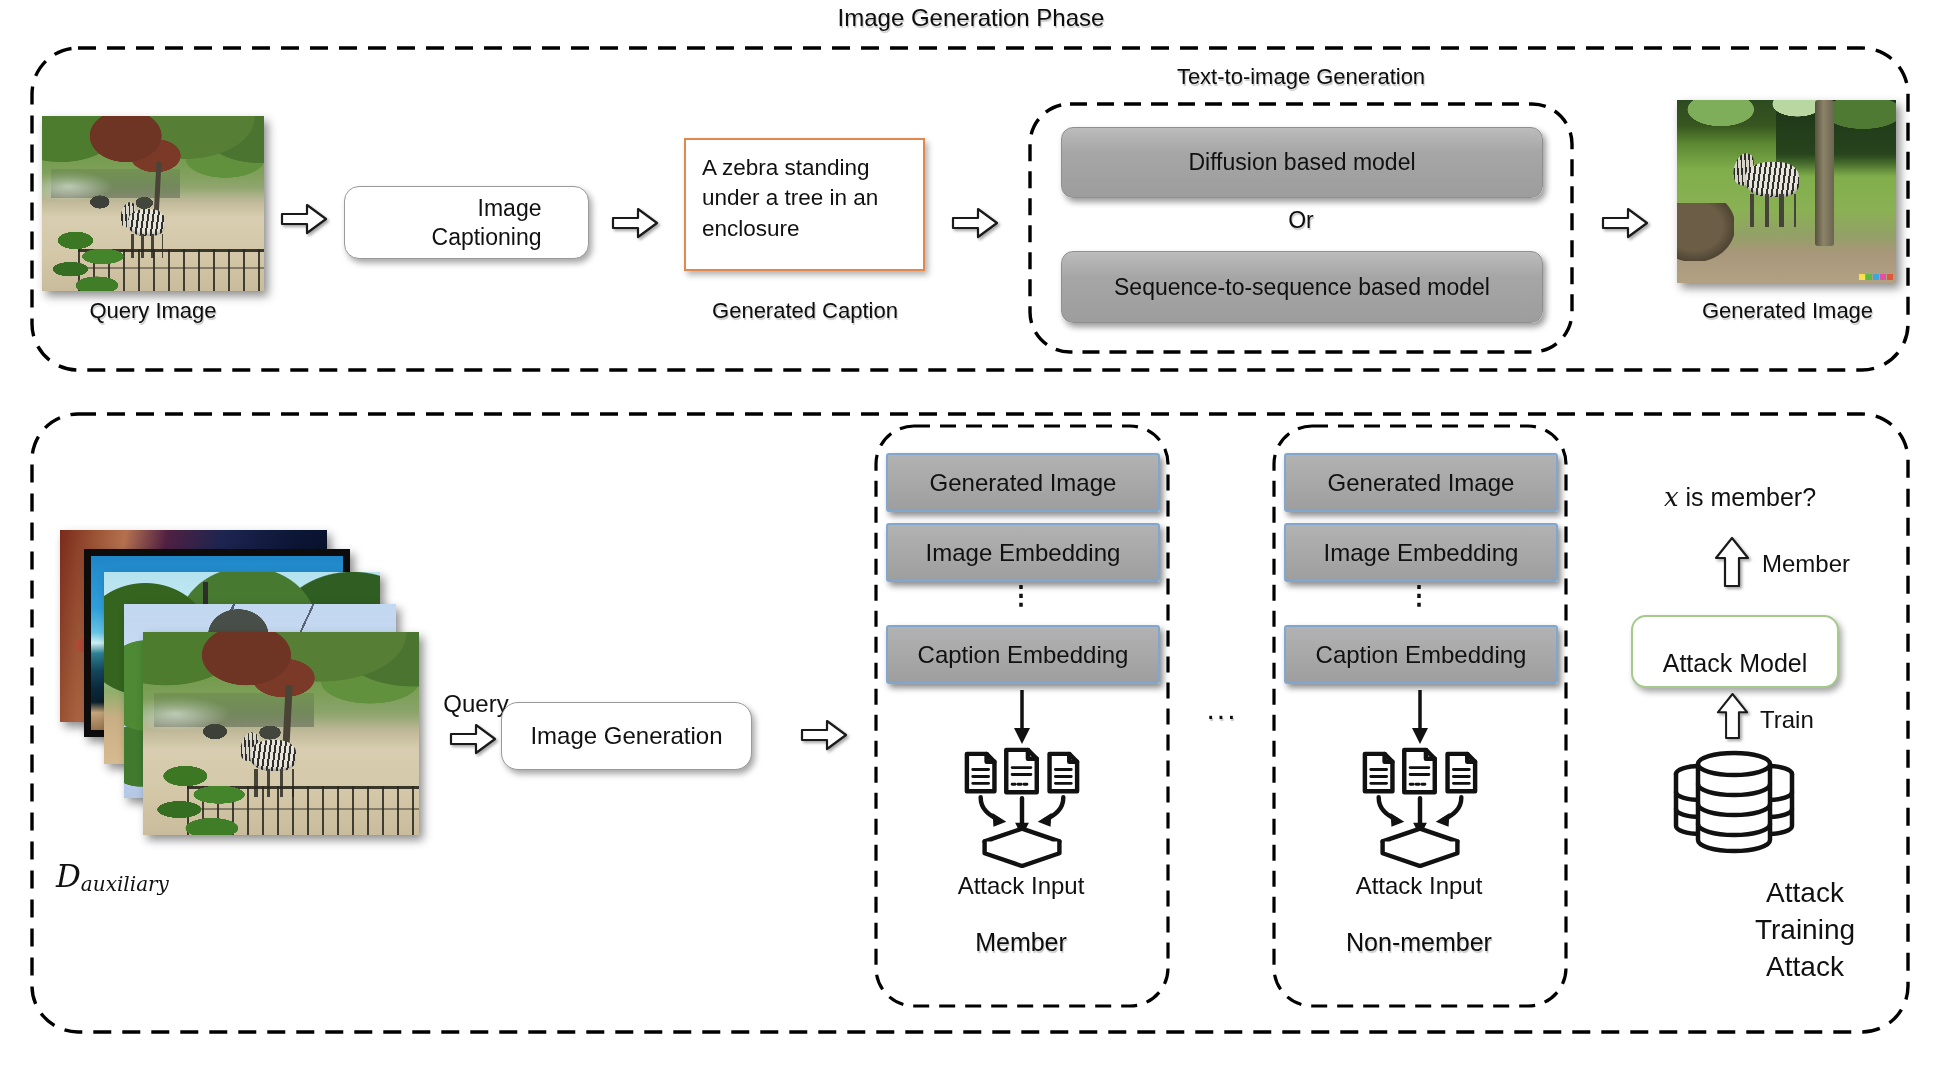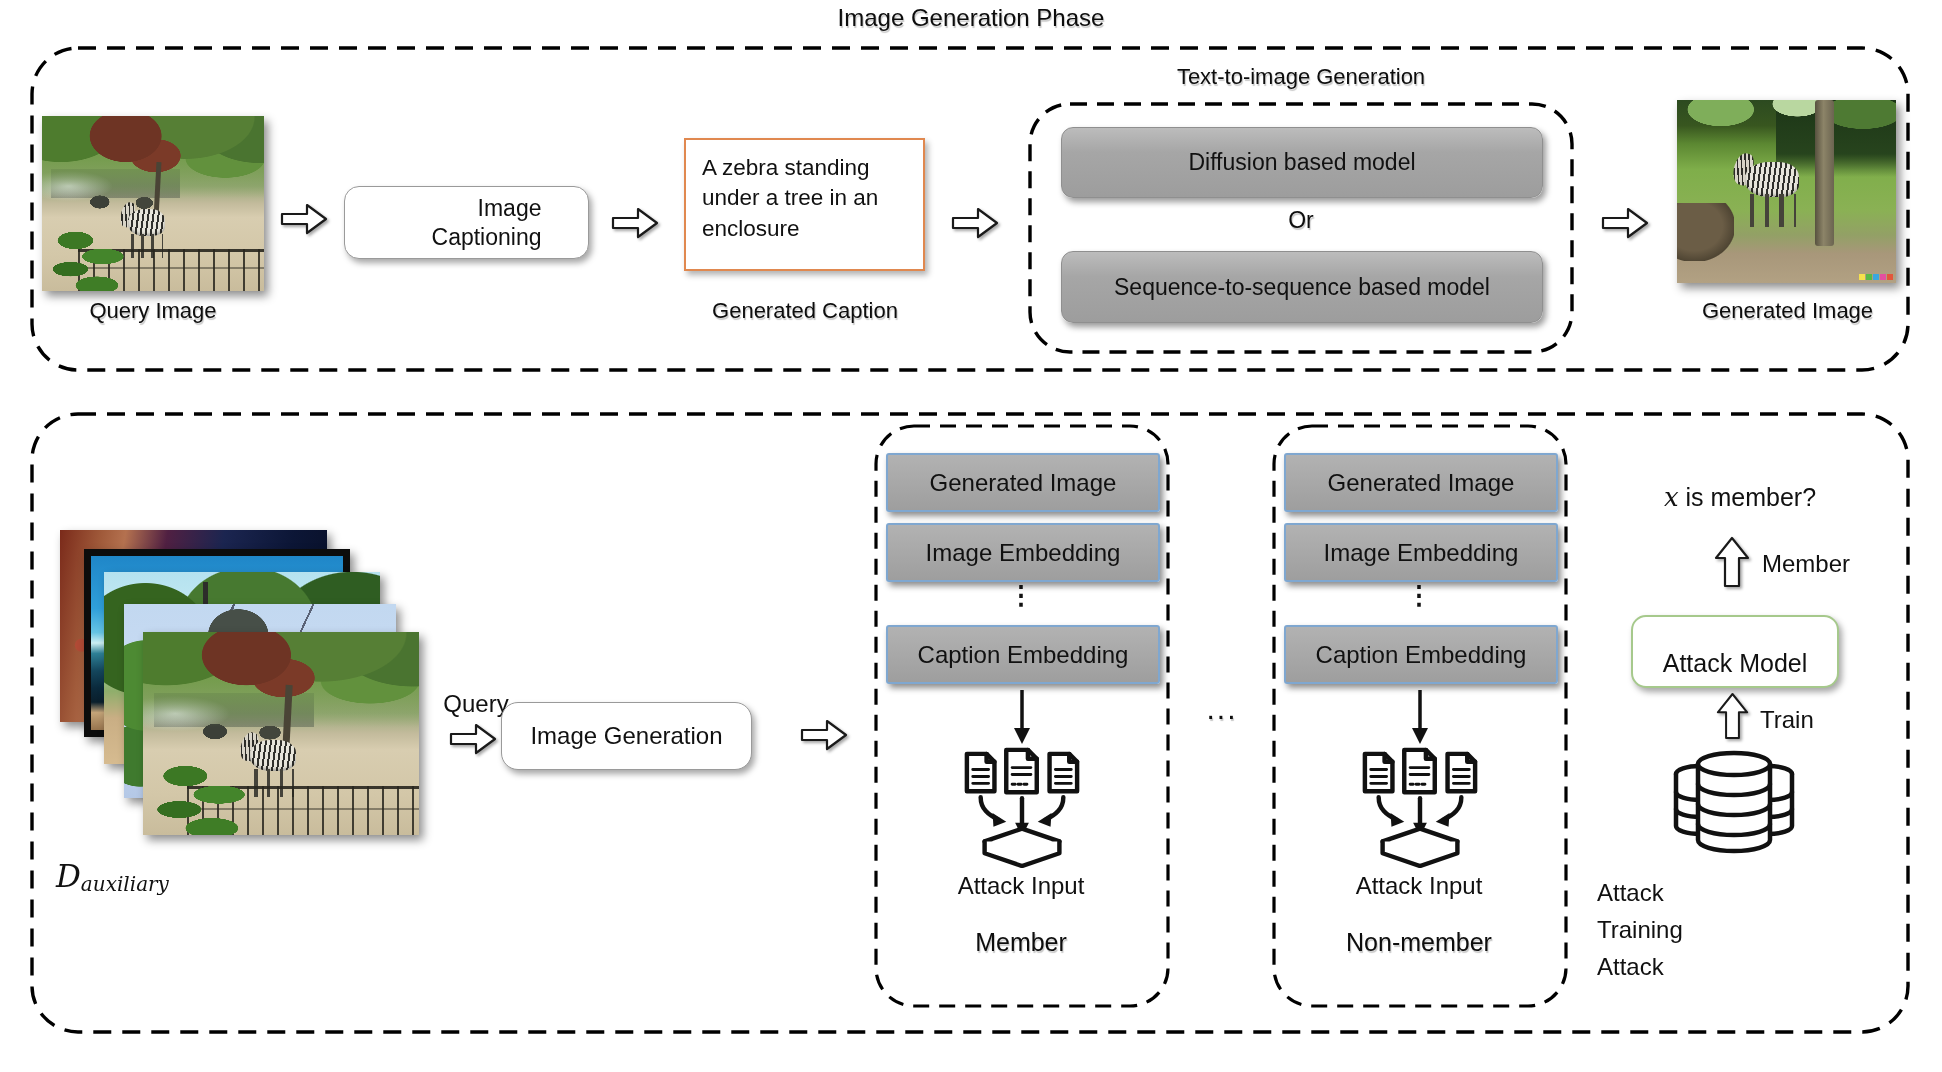--- a/index.html
+++ b/index.html
@@ -338,19 +338,19 @@
     <ellipse cx="34" cy="26" rx="24" ry="8" fill="#fff"></ellipse>
     <path d="M10,26 v52 a24,8 0 0 0 48,0 v-52" fill="#fff"></path>
     <path d="M10,44 a24,8 0 0 0 48,0 M10,61 a24,8 0 0 0 48,0"></path>
     <ellipse cx="102" cy="26" rx="24" ry="8" fill="#fff"></ellipse>
     <path d="M78,26 v52 a24,8 0 0 0 48,0 v-52" fill="#fff"></path>
     <path d="M78,44 a24,8 0 0 0 48,0 M78,61 a24,8 0 0 0 48,0"></path>
     <path d="M32,16 v76 a36,11 0 0 0 72,0 v-76" fill="#fff"></path>
     <ellipse cx="68" cy="16" rx="36" ry="11" fill="#fff"></ellipse>
     <path d="M32,36 a36,11 0 0 0 72,0 M32,56 a36,11 0 0 0 72,0 M32,76 a36,11 0 0 0 72,0"></path>
   </svg>
-  <div class="abs" style="left:1597px;top:874px;width:180px;text-align:left;font-size:24px;line-height:37px;">
+  <div class="abs" style="left:1715px;top:874px;width:180px;text-align:center;font-size:28px;line-height:37px;">
     <div>Attack</div>
     <div>Training</div>
     <div>Attack</div>
   </div>
 
 </div>
 
 </body></html>

